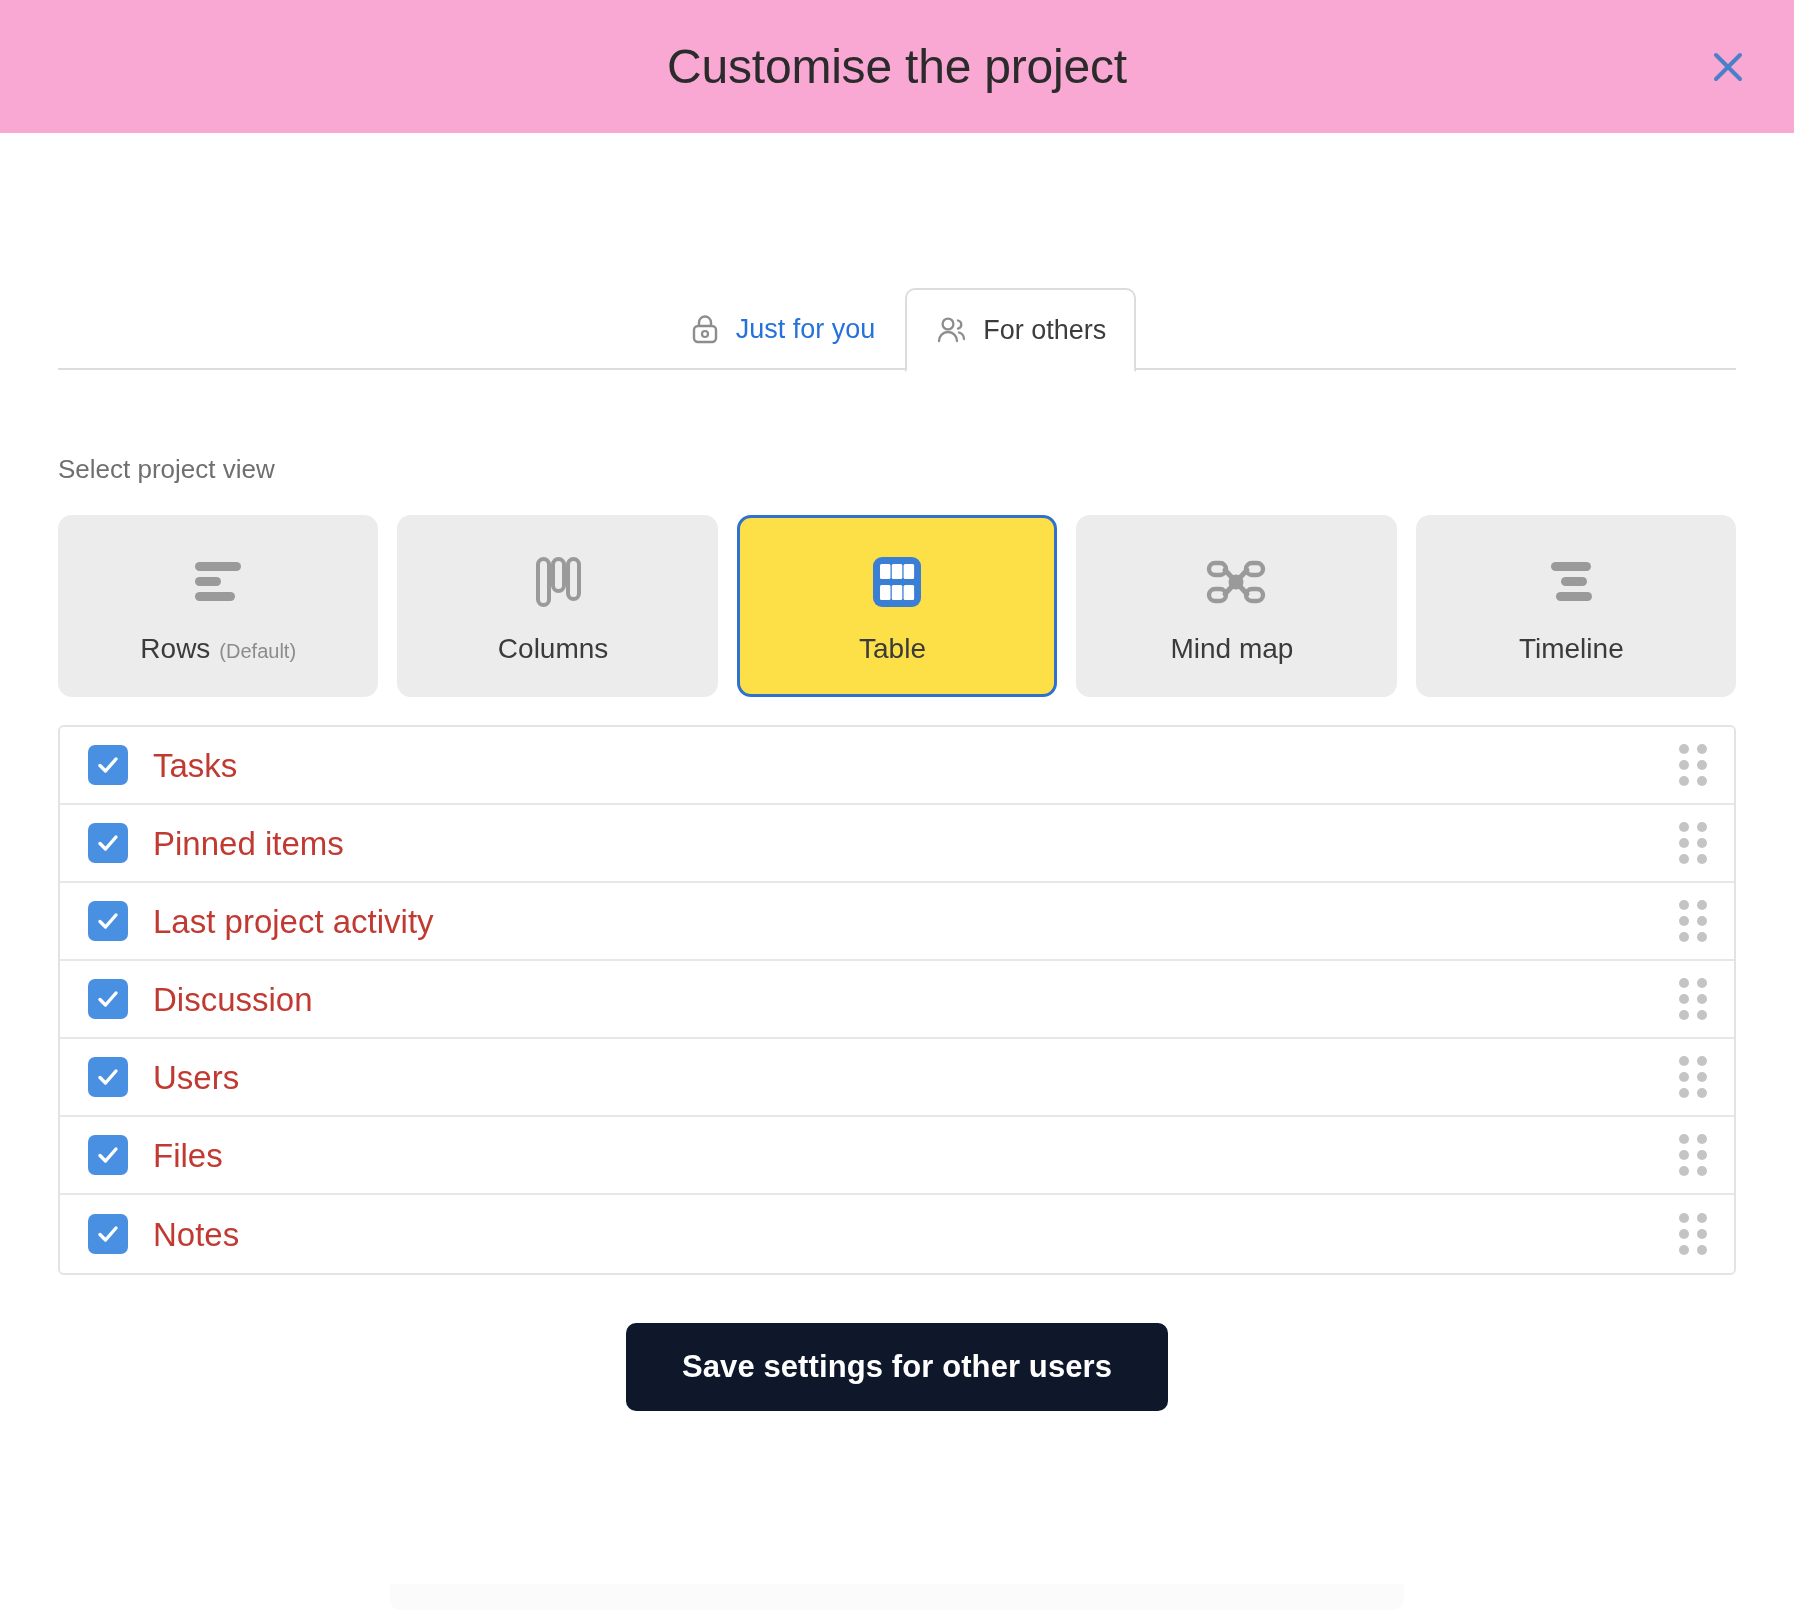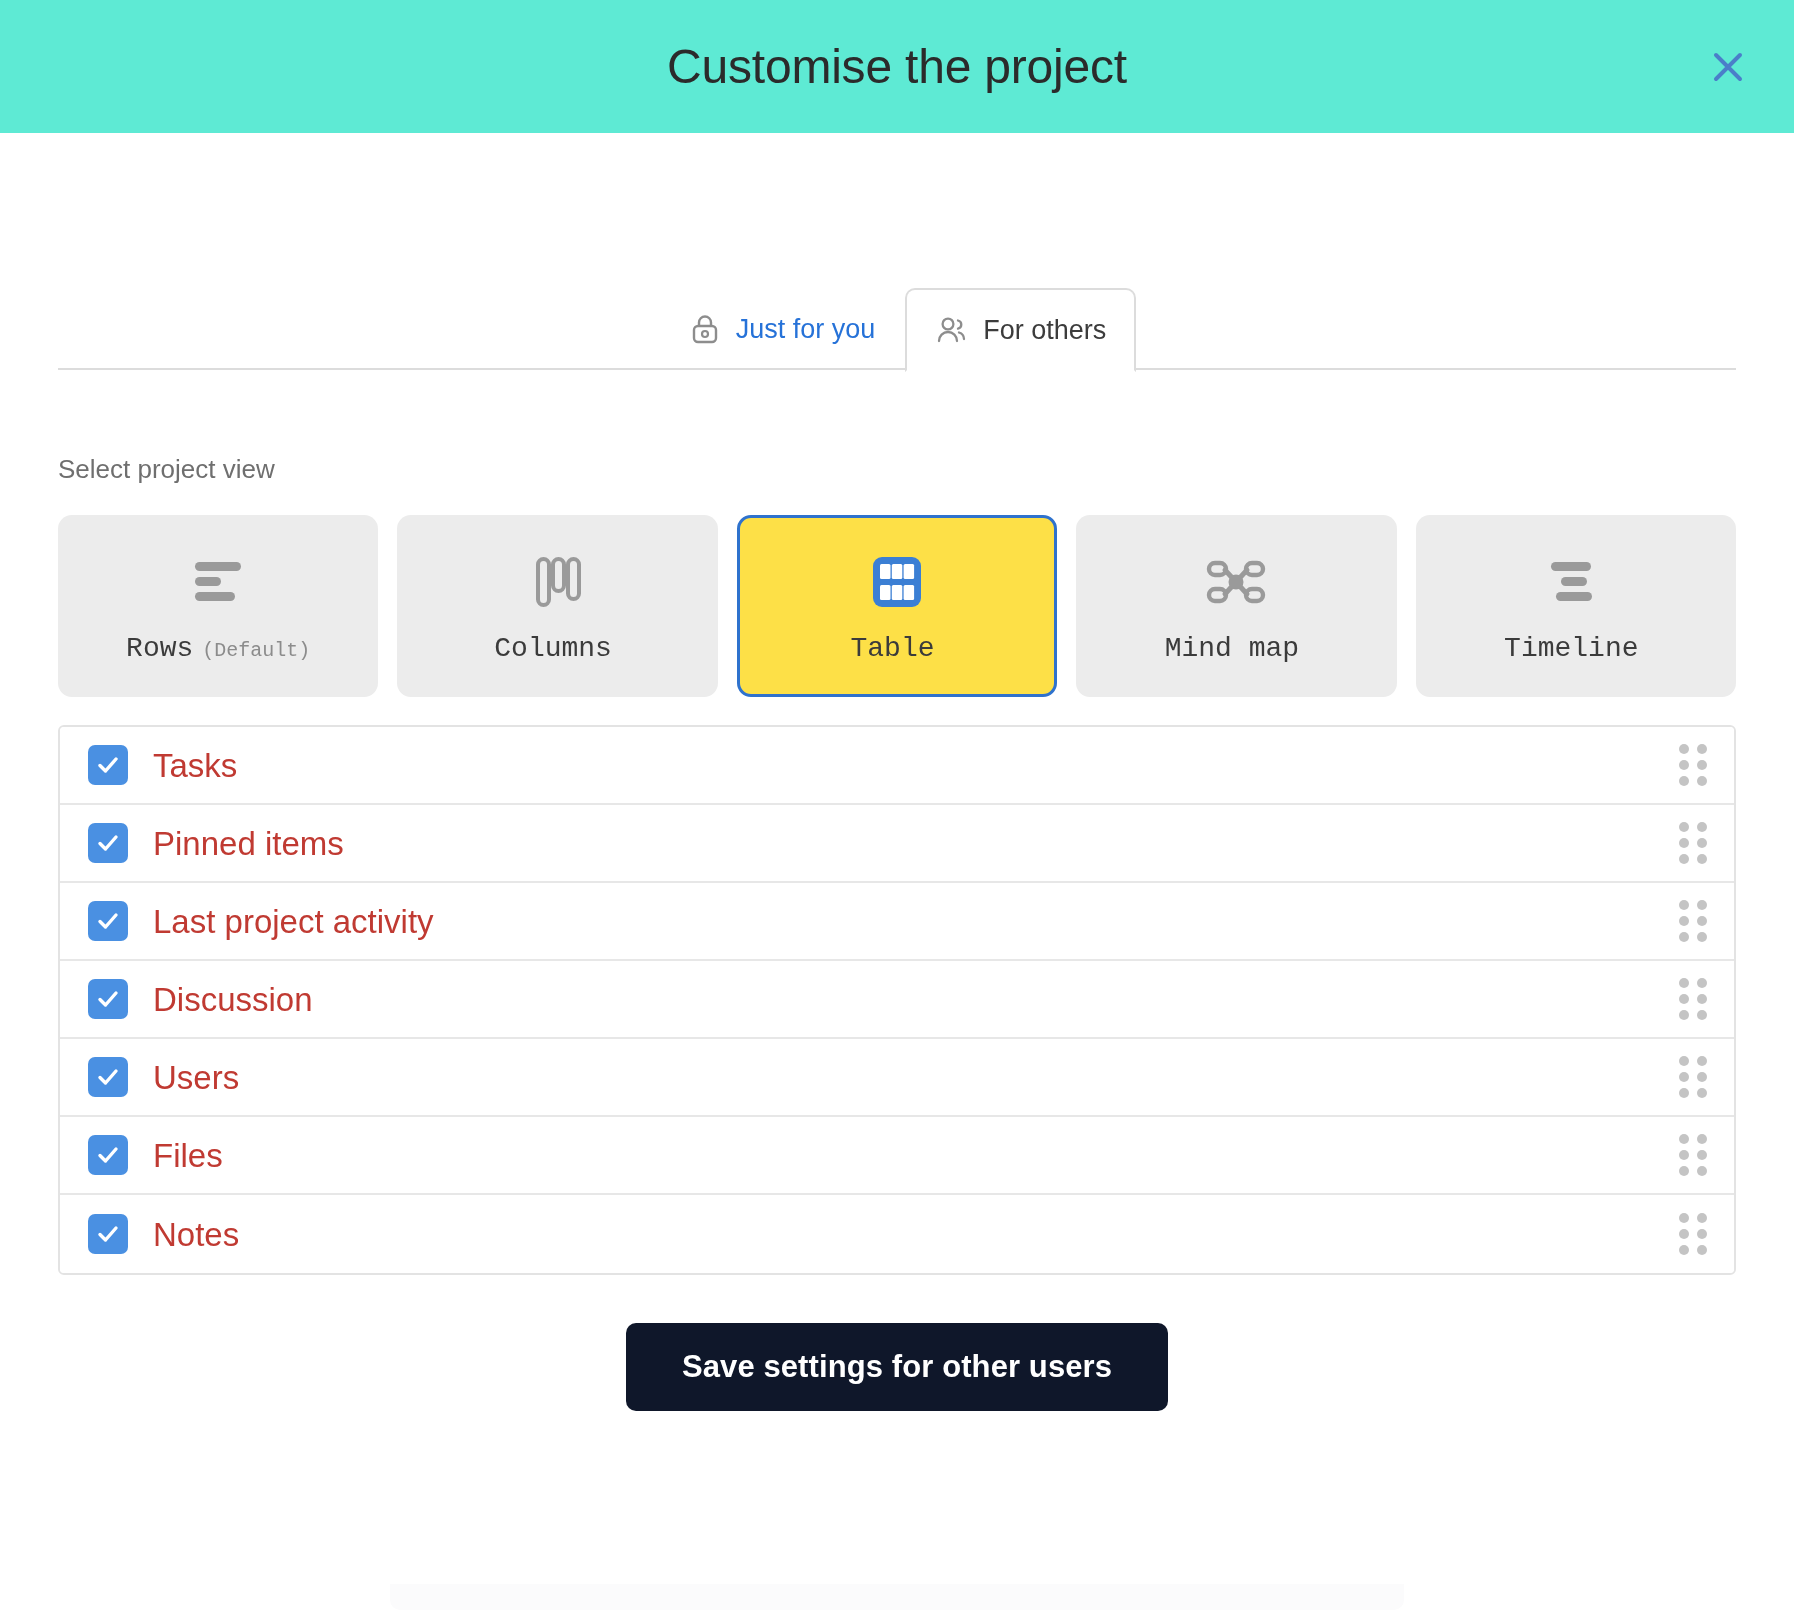--- a/index.html
+++ b/index.html
@@ -21,21 +21,21 @@
     width: 1794px;
     height: 1610px;
     background: #ffffff;
     box-sizing: border-box;
   }
 
   
   .dialog-header {
     position: relative;
     height: 133px;
-    background: #5eead4;
+    background: #f9a8d4;
     display: flex;
     align-items: center;
     justify-content: center;
     box-sizing: border-box;
   }
   .dialog-title {
     font-size: 48px;
     color: #2b2b2b;
     font-weight: 400;
     letter-spacing: -0.2px;
@@ -164,21 +164,20 @@
     justify-content: center;
   }
   .view-card-icon svg { display: block; }
   .view-card-label {
     font-size: 28px;
     color: #3b3b3b;
     display: flex;
     align-items: baseline;
     gap: 9px;
     line-height: 1;
-    font-family: Liberation Mono, monospace;
   }
   .view-card-default {
     font-size: 20px;
     color: #8c8c8c;
   }
 
   
   .sections-list {
     margin: 28px 58px 0 58px;
     border: 2px solid #e3e3e3;

